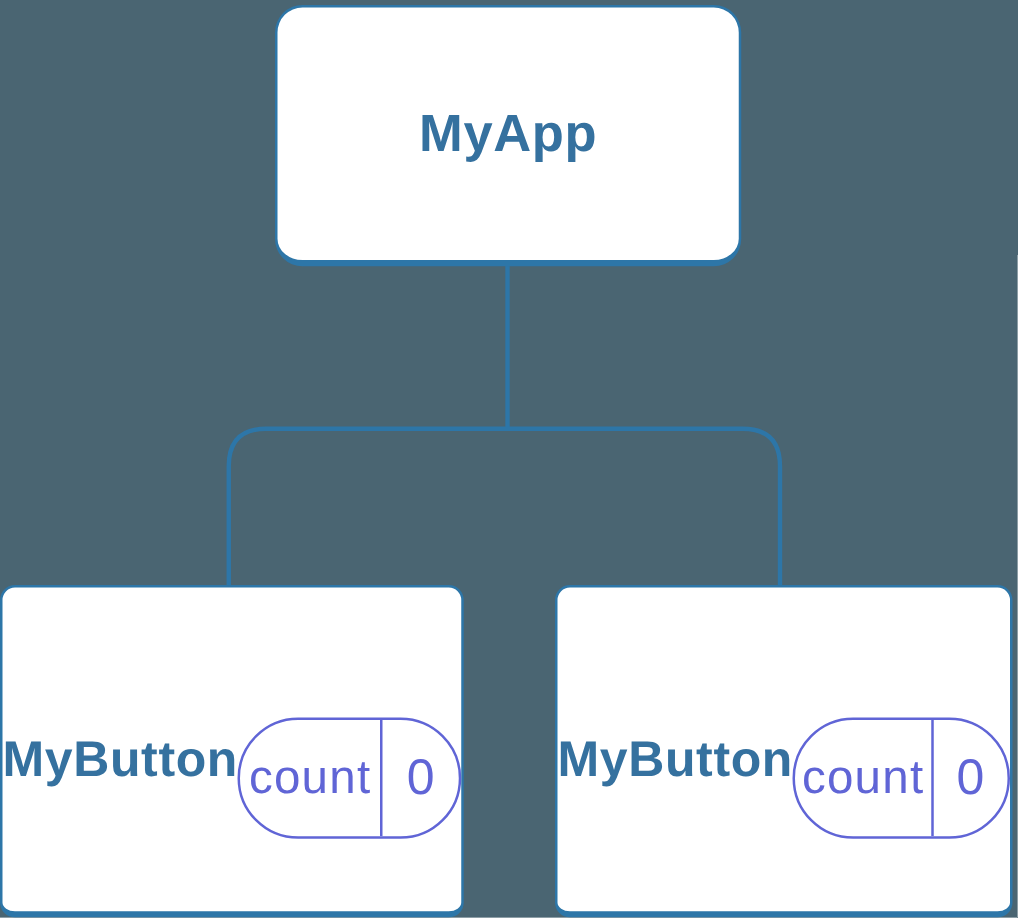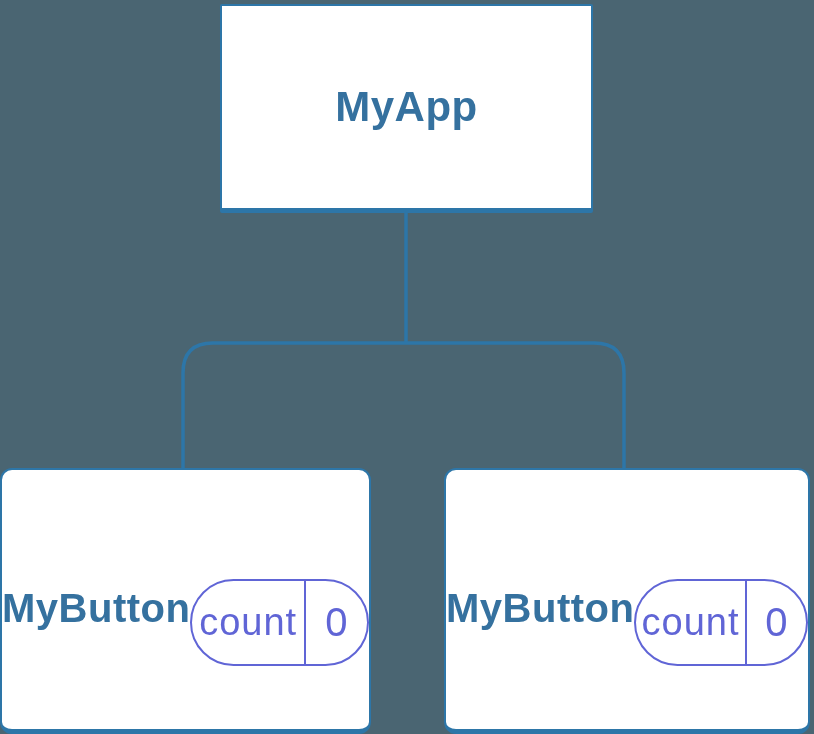--- a/index.html
+++ b/index.html
@@ -28,21 +28,21 @@
   }
   .card {
     position: absolute;
     background: var(--card_bg);
     border: 2px solid var(--card_border);
     border-bottom-width: 5px;
   }
   .card.root {
     left: 220px; top: 4px;
     width: 373px; height: 209px;
-    border-radius: 2px;
+    border-radius: 22px;
     display: flex;
     align-items: center;
     justify-content: center;
   }
   .card.child {
     top: 468px;
     height: 266px;
     border-radius: 12px;
     display: flex;
     flex-direction: row;
@@ -59,21 +59,21 @@
   }
   .child-title {
     font-size: 40px;
     font-weight: bold;
     color: var(--label_color);
     letter-spacing: 0.5px;
     line-height: 48px;
     margin-bottom: 30px;
   }
   .pill {
-    width: 266px; height: 87px;
+    width: 266px; height: 97px;
     border: 2.5px solid var(--state_accent);
     border-radius: 50px;
     background: var(--card_bg);
     display: flex;
     overflow: hidden;
   }
   .pill-name-cell {
     width: 65%;
     display: flex;
     align-items: center;

